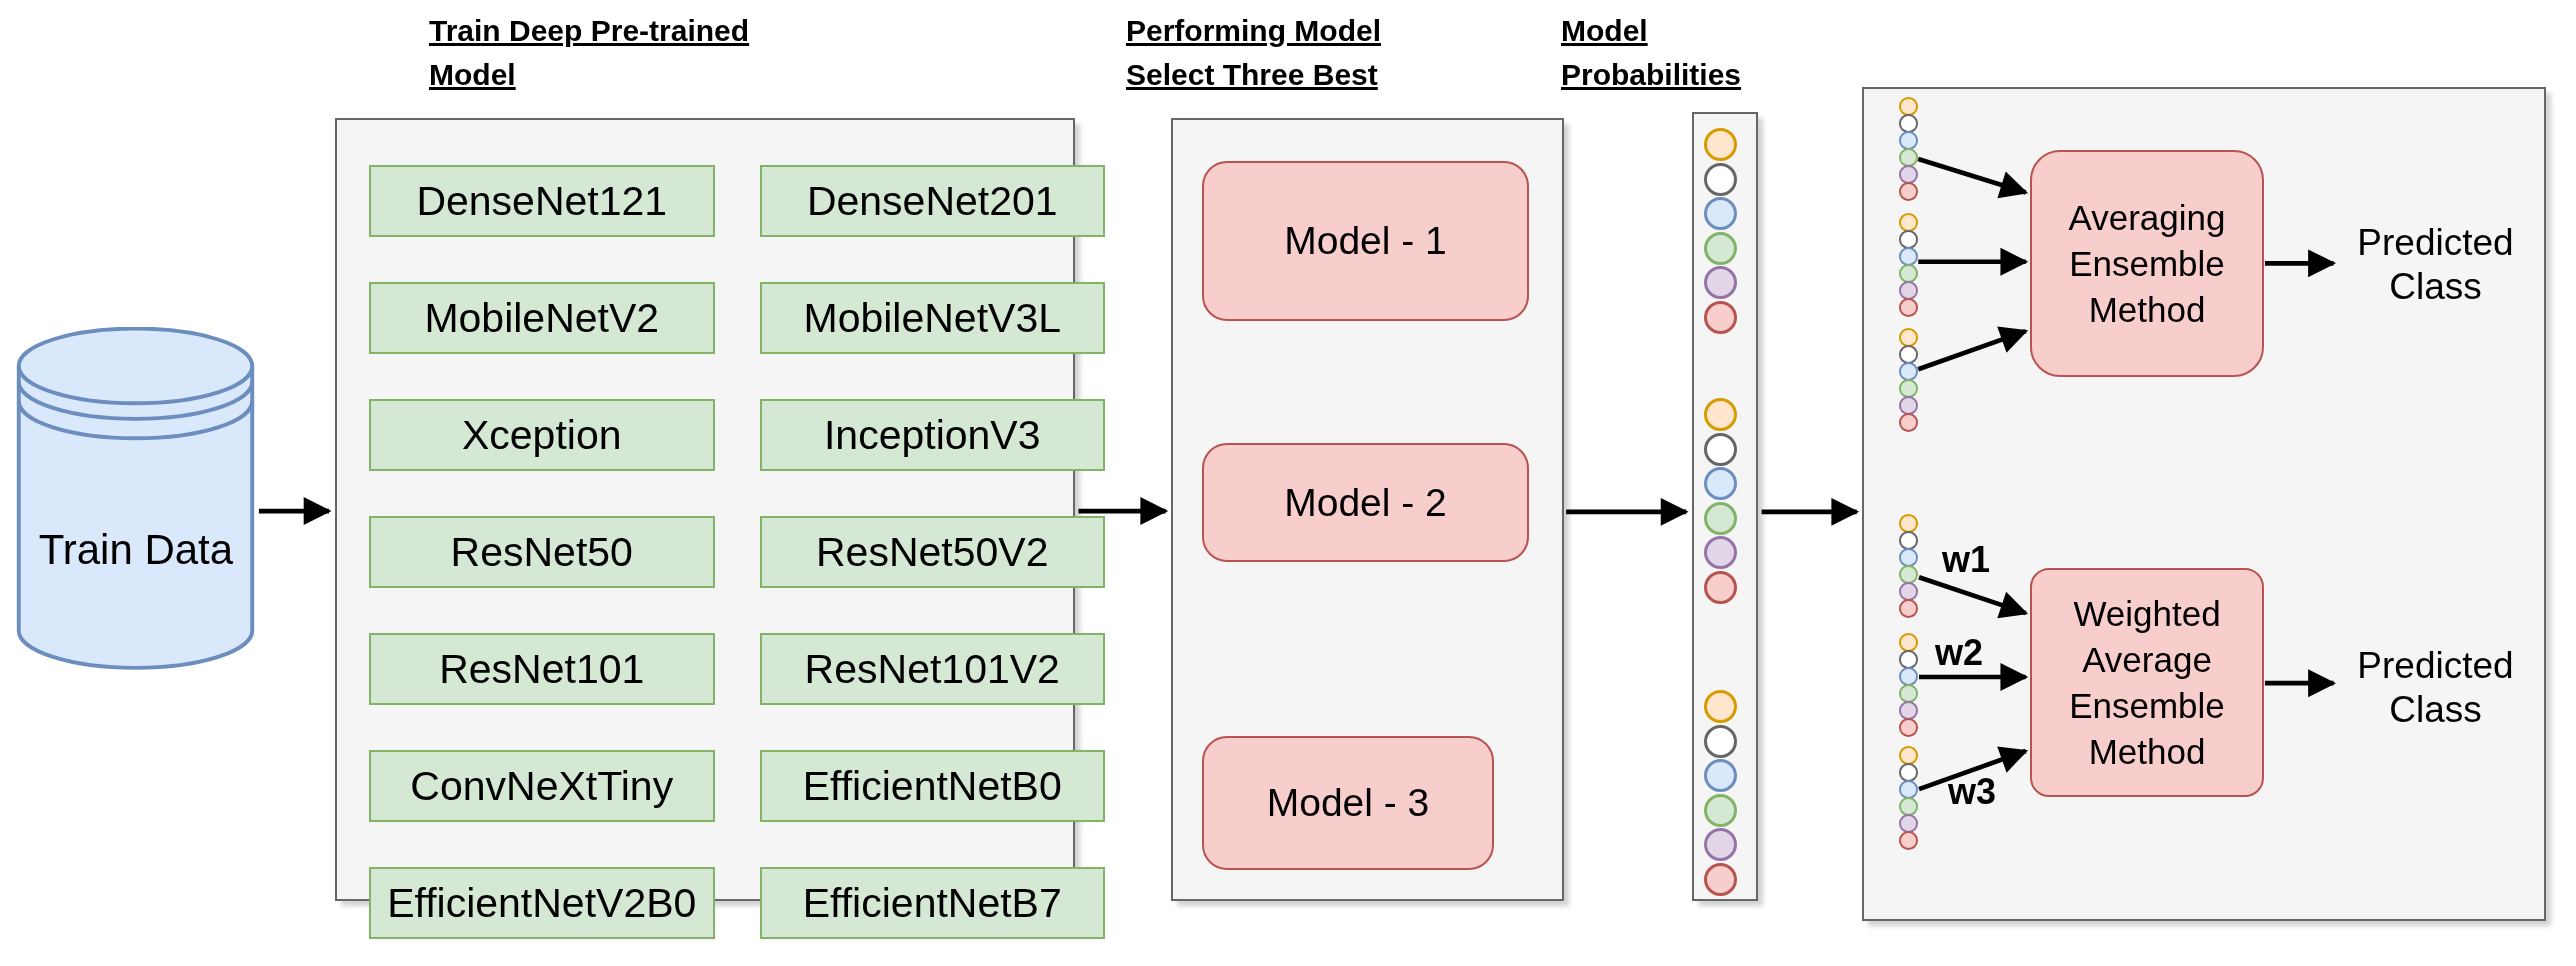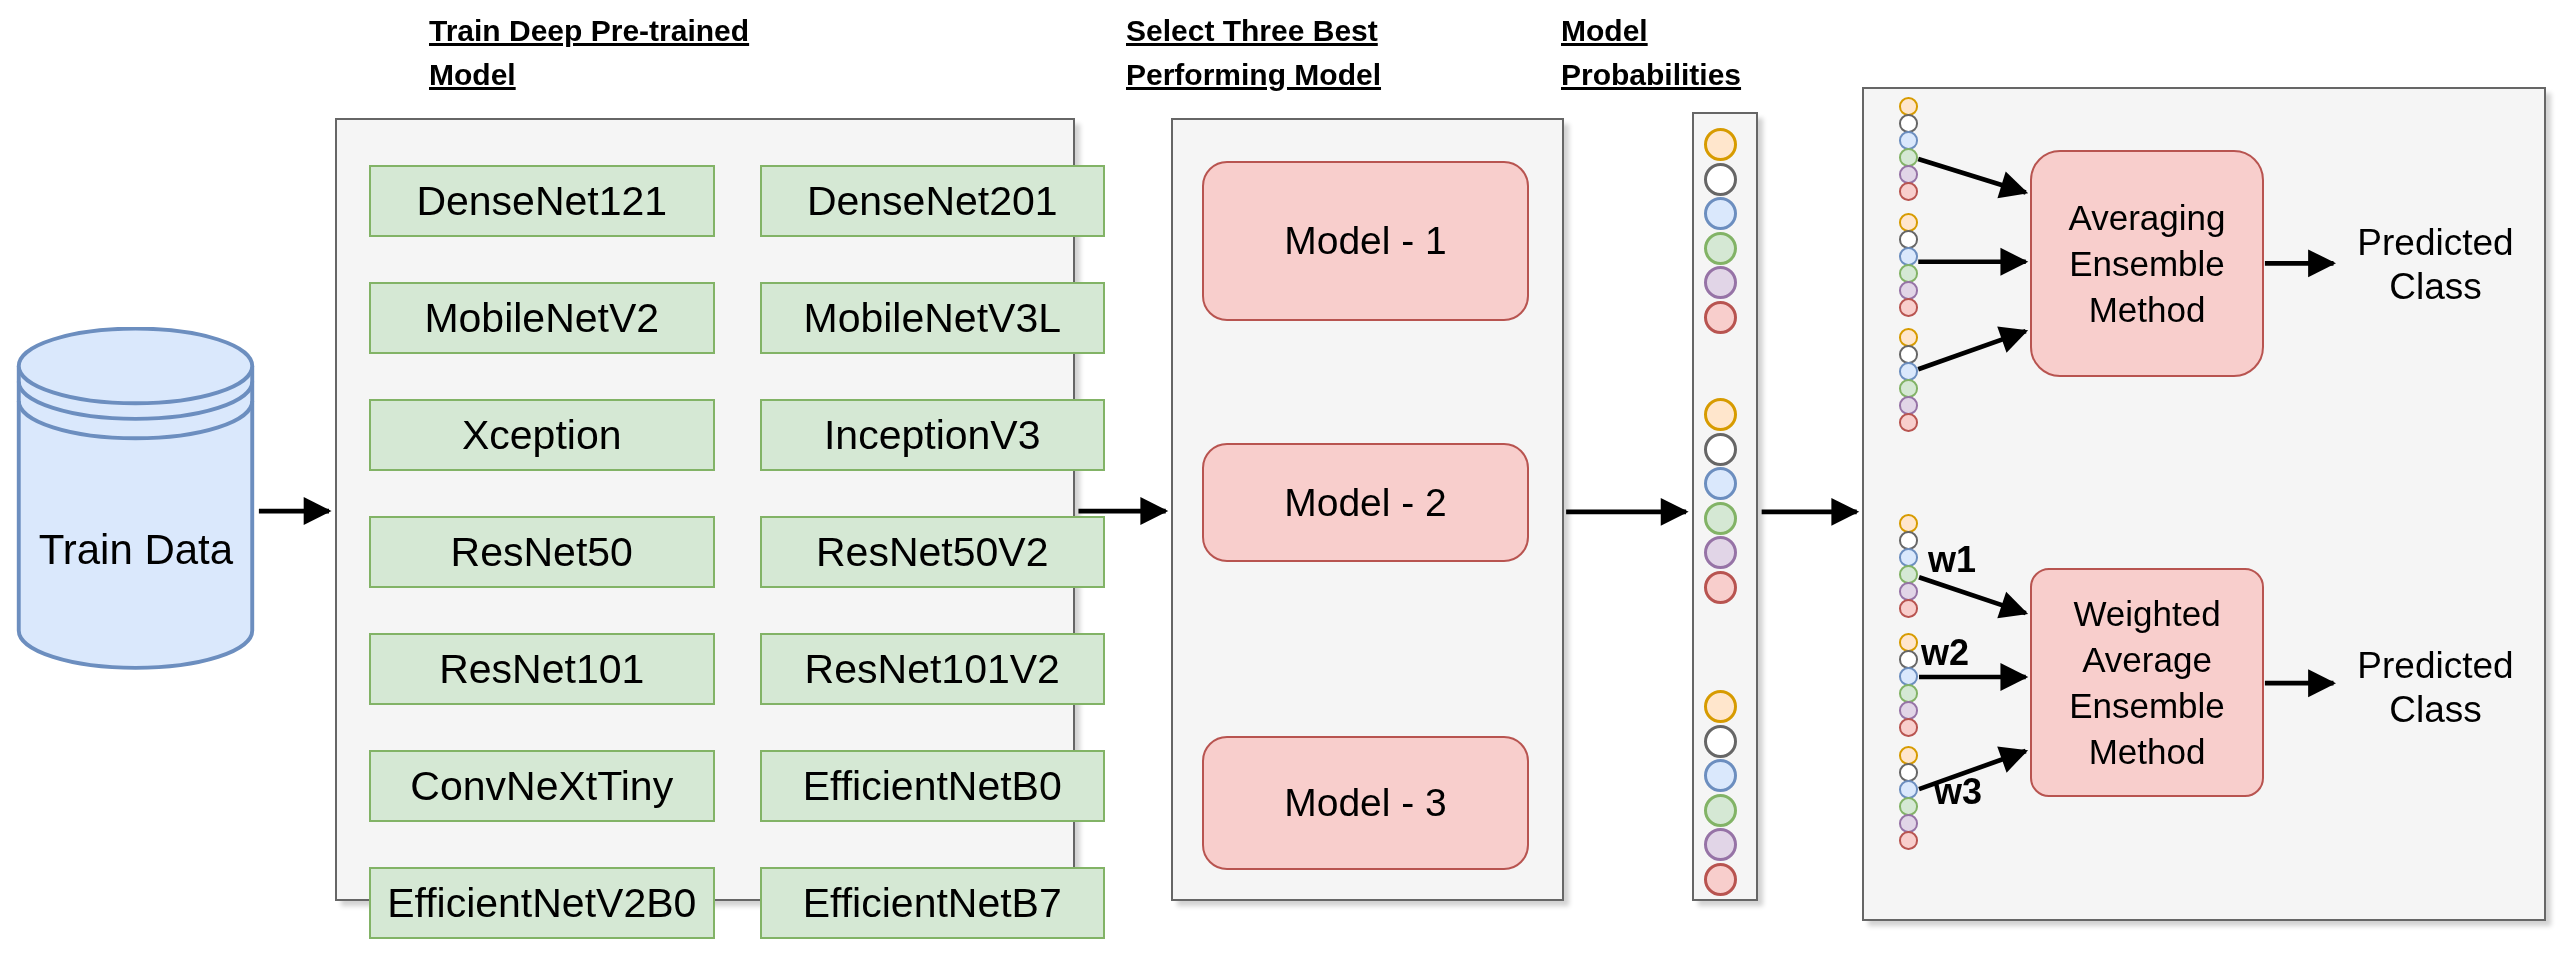--- a/index.html
+++ b/index.html
@@ -27,21 +27,21 @@
             font-size:39px;}
   .ens-node{font-size:35px;line-height:46px;border-radius:30px;}
   
   .dot-stack{position:absolute;display:flex;flex-direction:column;}
   .dot{display:block;border-radius:50%;border-style:solid;box-sizing:border-box;}
   .dots-lg .dot{width:33px;height:33px;border-width:3.9px;margin-bottom:1.6px;}
   .dots-sm .dot{width:18.7px;height:18.7px;border-width:2.3px;margin-bottom:-1.6px;}
   
   .plain-label{position:absolute;text-align:center;font-size:37px;line-height:44px;}
   .w-label{position:absolute;font-weight:bold;font-size:36px;
-           width:62px;text-align:left;}
+           width:62px;text-align:right;}
   #cylinder-label{position:absolute;left:16.4px;top:526px;width:239px;
                   text-align:center;font-size:42px;}
   #arrow-layer{position:absolute;left:0;top:0;width:2576px;height:966px;
                pointer-events:none;z-index:6;}
   .z-top{z-index:7;}
 </style>
 </head>
 <body>
 
 <svg class="abs" style="left:16.4px;top:327px;" width="239" height="344" viewBox="0 0 307 442">
@@ -50,22 +50,22 @@
   <path d="M 3.5 70 A 150 48 0 0 0 303.5 70" fill="none" stroke="#6C8EBF" stroke-width="5"></path>
   <path d="M 3.5 95 A 150 48 0 0 0 303.5 95" fill="none" stroke="#6C8EBF" stroke-width="5"></path>
 </svg>
 <div id="cylinder-label">Train Data</div>
 
 <div class="sec-title" style="left:429px;top:9.4px;width:530px;">
   <div>Train Deep Pre-trained</div>
   <div>Model</div>
 </div>
 <div class="sec-title" style="left:1126px;top:9.4px;width:468px;">
+  <div>Performing Model</div>
   <div>Select Three Best</div>
-  <div>Performing Model</div>
 </div>
 <div class="sec-title" style="left:1561px;top:9.4px;width:312px;">
   <div>Model</div>
   <div>Probabilities</div>
 </div>
 
 <div class="panel" style="left:335px;top:118px;width:740px;height:783px;"></div>
 <div class="panel" style="left:1171px;top:118px;width:393px;height:783px;"></div>
 <div class="panel" style="left:1692px;top:112px;width:66px;height:789px;"></div>
 <div class="panel" style="left:1862px;top:87px;width:684px;height:834px;"></div>
@@ -83,21 +83,21 @@
   <div class="green-box">ResNet101V2</div>
   <div class="green-box">ConvNeXtTiny</div>
   <div class="green-box">EfficientNetB0</div>
   <div class="green-box">EfficientNetV2B0</div>
   <div class="green-box">EfficientNetB7</div>
   <div class="green-box">EfficientNetV2L</div>
 </div>
 
 <div class="red-node" style="left:1202px;top:161px;width:327px;height:160px;">Model - 1</div>
 <div class="red-node" style="left:1202px;top:443px;width:327px;height:119px;">Model - 2</div>
-<div class="red-node" style="left:1202px;top:736px;width:327px;height:134px;">Model - 3</div>
+<div class="red-node" style="left:1202px;top:736px;width:292px;height:134px;">Model - 3</div>
 
 <div class="dot-stack dots-lg" style="left:1704px;top:128px;">
     <span class="dot" style="background-color: rgb(255, 230, 204); border-color: rgb(215, 155, 0);"></span>
     <span class="dot" style="background-color: rgb(255, 255, 255); border-color: rgb(102, 102, 102);"></span>
     <span class="dot" style="background-color: rgb(218, 232, 252); border-color: rgb(108, 142, 191);"></span>
     <span class="dot" style="background-color: rgb(213, 232, 212); border-color: rgb(130, 179, 102);"></span>
     <span class="dot" style="background-color: rgb(225, 213, 231); border-color: rgb(150, 115, 166);"></span>
     <span class="dot" style="background-color: rgb(248, 206, 204); border-color: rgb(184, 84, 80);"></span>
   </div>
 <div class="dot-stack dots-lg" style="left:1704px;top:398px;">

